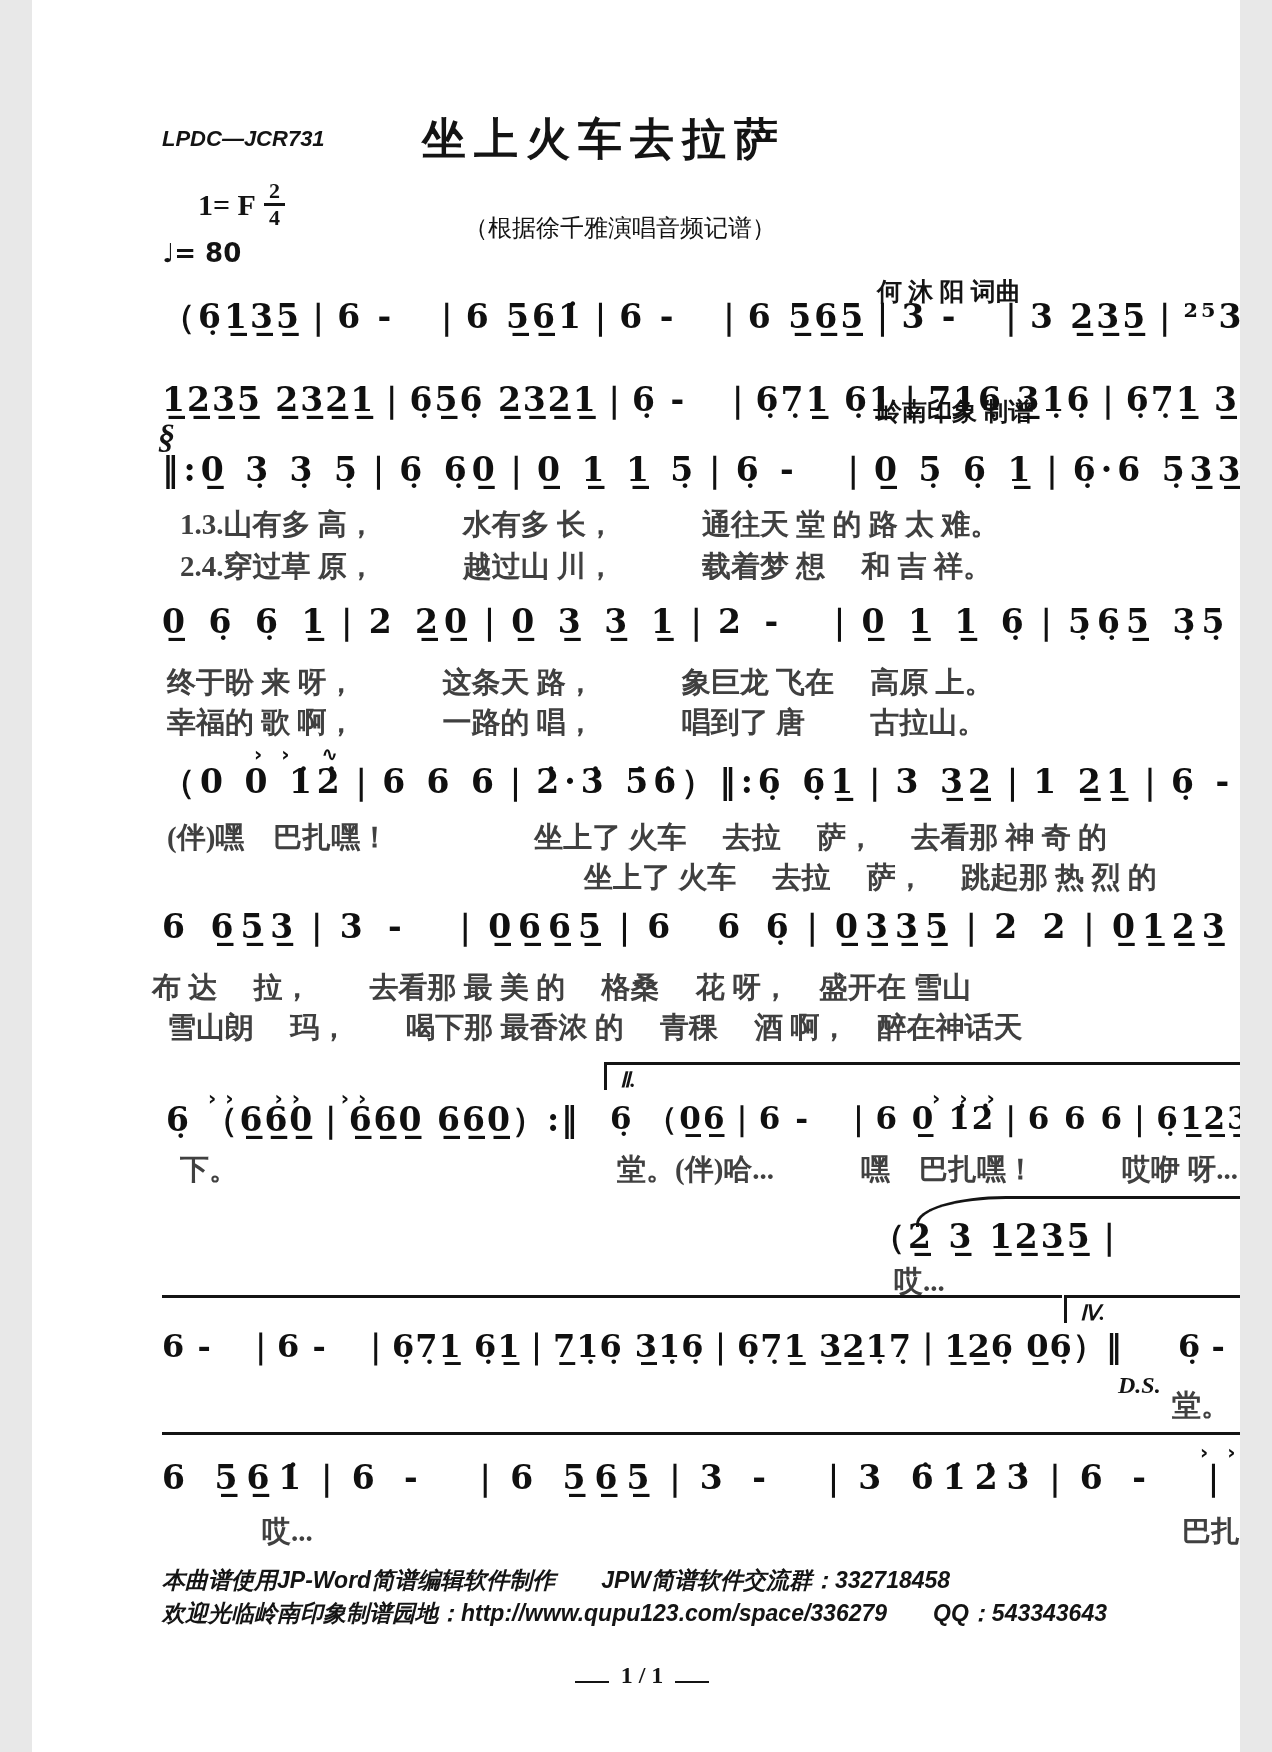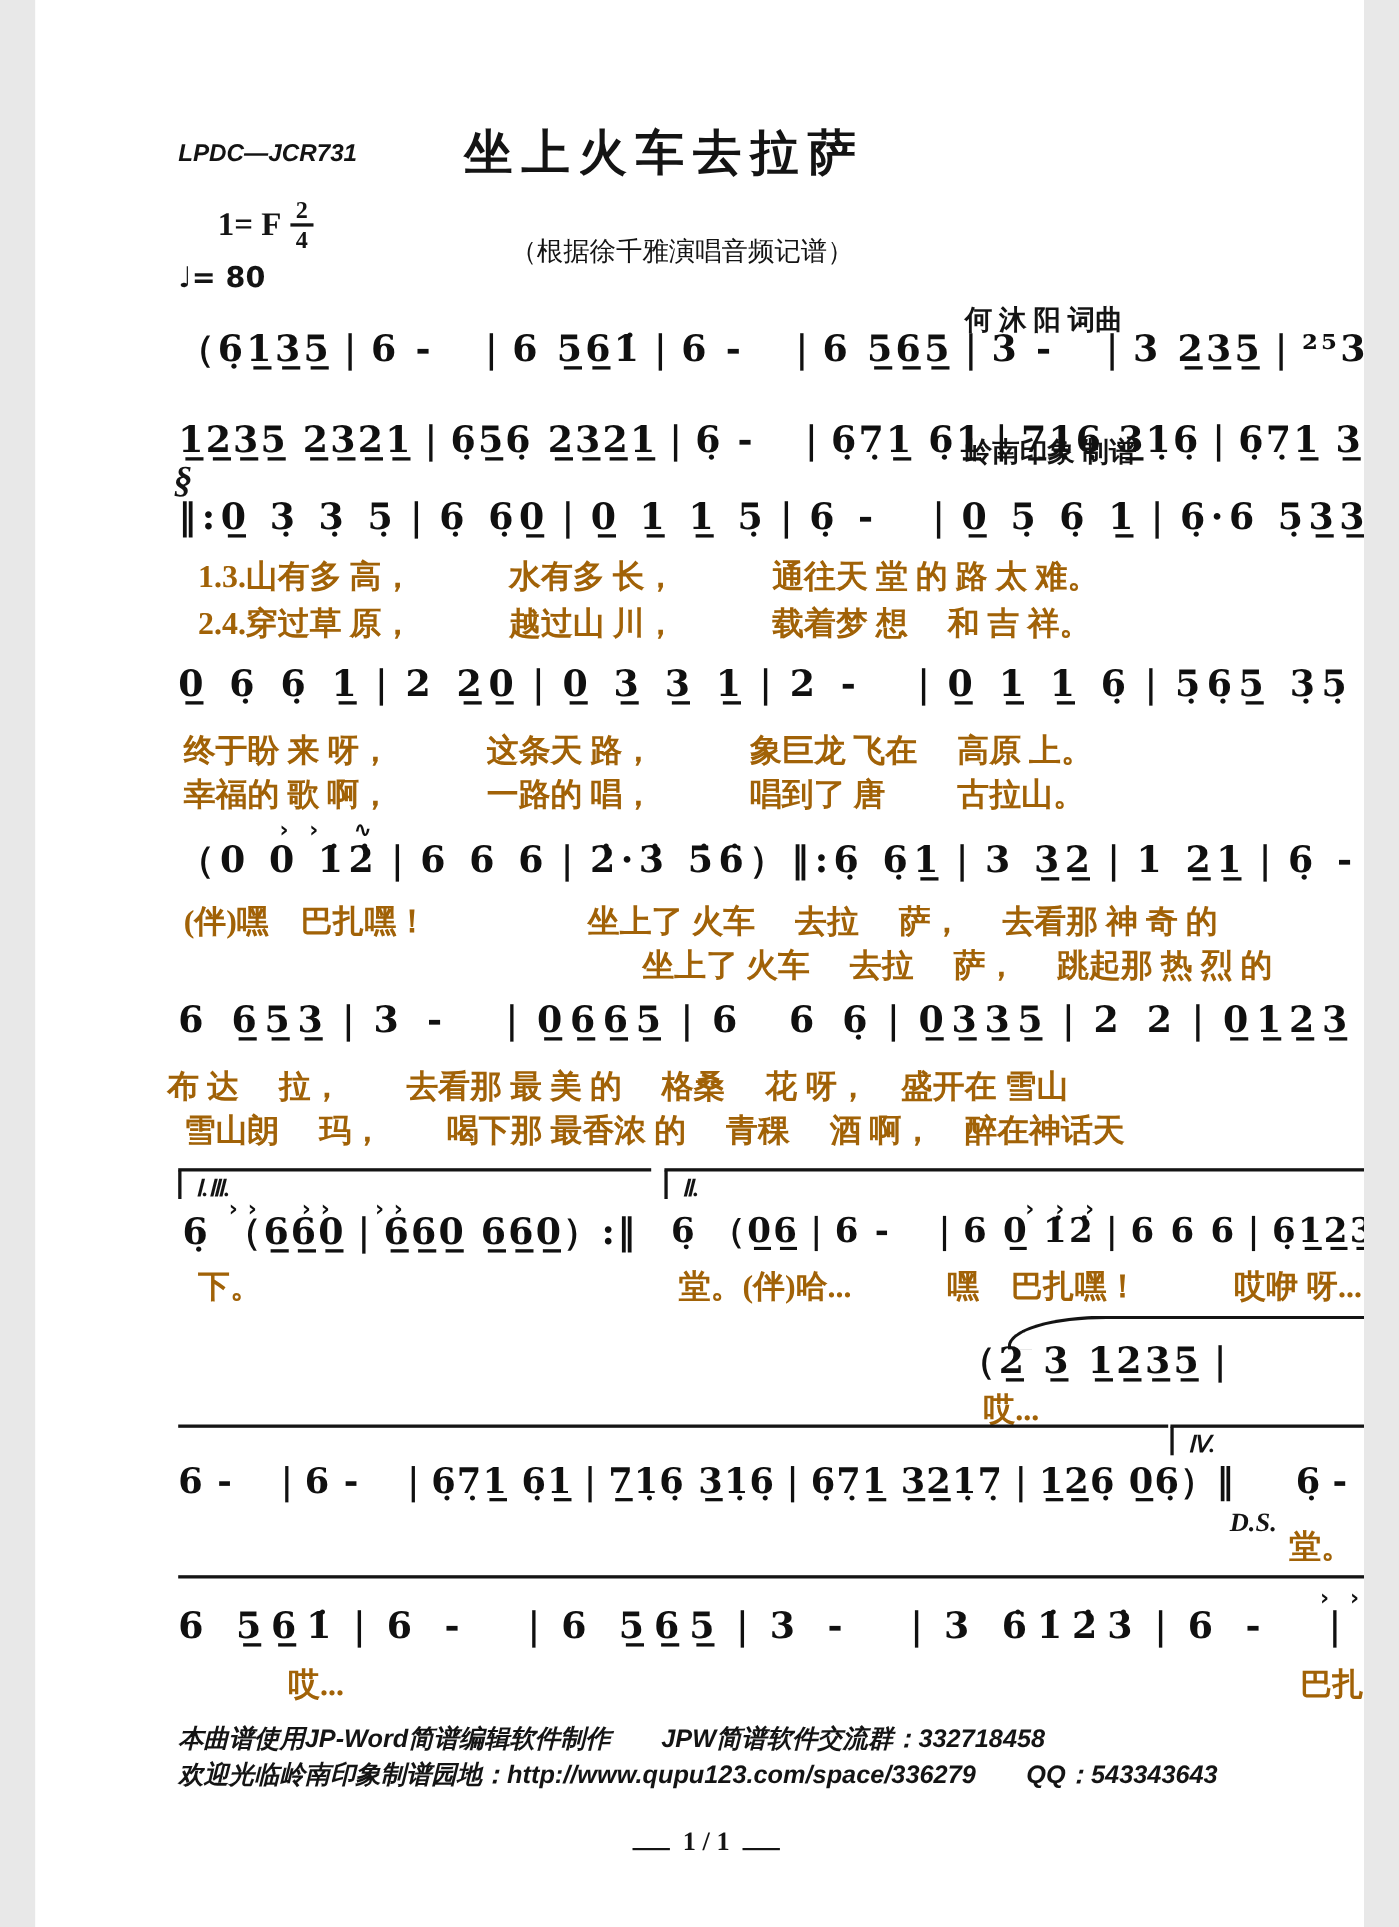--- a/index.html
+++ b/index.html
@@ -7,21 +7,21 @@
     position:relative;width:1208px;height:1752px;margin:0 auto;
     background:#ffffff;color:#141414;overflow:hidden;
     font-family:"Liberation Serif",serif;
   }
   .m{
     position:absolute;white-space:pre;font-weight:bold;
     font-family:"DejaVu Serif","Liberation Serif",serif;
     font-size:33px;letter-spacing:3px;color:#101010;
   }
   .ly{
-    position:absolute;white-space:pre;font-size:29px;color:#a16207;
+    position:absolute;white-space:pre;font-size:29px;color:#404040;
     font-family:"Liberation Serif",serif;font-weight:bold;
   }
   .acc{
     position:absolute;white-space:pre;font-weight:bold;font-size:20px;
     font-family:"DejaVu Sans",sans-serif;letter-spacing:6px;color:#101010;
   }
   .catalog{position:absolute;top:126px;left:130px;font:italic bold 22px "Liberation Sans",sans-serif;}
   .title{position:absolute;top:110px;left:390px;font-weight:bold;font-size:44px;letter-spacing:8px;
          font-family:"Liberation Serif",serif;}
   .keyrow{position:absolute;top:180px;left:130px;font-weight:bold;font-size:30px;display:flex;align-items:center;gap:8px;margin-left:36px;}
@@ -79,24 +79,20 @@
 
   <div class="acc" style="top:742px;left:222px">› ›  ∿</div>
   <div class="m" style="top:760px;left:130px;letter-spacing:5px">（0 0 1̇2̇｜6 6 6｜2̇·3̇ 5̇6̇）‖:6̣ 6̣1̲｜3 3̲2̲｜1 2̲1̲｜6̣ -　｜3 2̲1̲｜2 3̲5̲｜</div>
   <div class="ly" style="top:858px;left:552px">坐上了 火车　 去拉　 萨，　 跳起那 热 烈 的</div>
   <div class="ly" style="top:818px;left:135px">(伴)嘿　巴扎嘿！　　　　　坐上了 火车　 去拉　 萨，　 去看那 神 奇 的</div>
 
   <div class="m" style="top:905px;left:130px;letter-spacing:7px">6 6̲5̲3̲｜3 -　｜0̲6̲6̲5̲｜6　6 6̣｜0̲3̲3̲5̲｜2 2｜0̲1̲2̲3̲｜2 2̲1̲6̣｜</div>
   <div class="ly" style="top:968px;left:120px">布 达　 拉，　　去看那 最 美 的　 格桑　 花 呀，　盛开在 雪山</div>
   <div class="ly" style="top:1008px;left:135px">雪山朗　 玛，　　喝下那 最香浓 的　 青稞　 酒 啊，　醉在神话天</div>
 
-  <div class="bracket" style="top:1062px;left:130px;width:430px;height:84px">
-    <span class="tick"></span>
-    <span class="vlabel">Ⅰ.Ⅲ.</span>
-  </div>
   <div class="acc" style="top:1086px;left:176px;letter-spacing:9px">››  ››  ››</div>
   <div class="m" style="top:1098px;left:134px;letter-spacing:2px">6̣ （6̲6̲0̲｜6̲6̲0̲ 6̲6̲0̲）:‖</div>
 
   <div class="bracket" style="top:1062px;left:572px;width:668px;height:84px">
     <span class="tick"></span>
     <span class="vlabel">Ⅱ.</span>
   </div>
   <div class="acc" style="top:1086px;left:900px">› › ›</div>
   <div class="m" style="top:1098px;left:578px;font-size:31px;letter-spacing:2px">6̣ （0̲6̲｜6 -　｜6 0̲ 1̇2̇｜6 6 6｜6̣1̲2̲3̲ 3 5｜6 -　｜6 -　｜</div>
 

